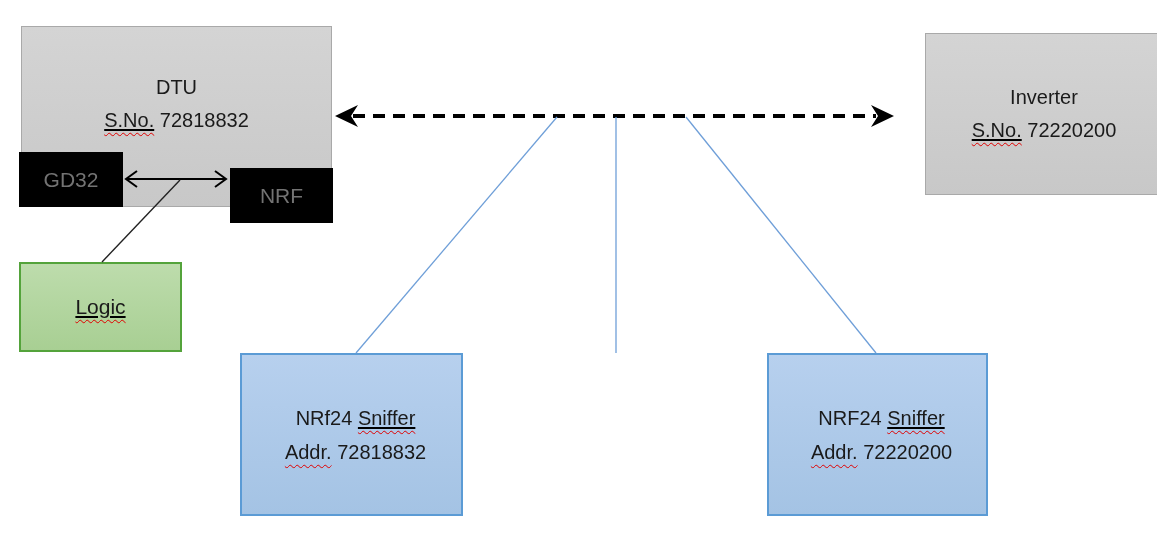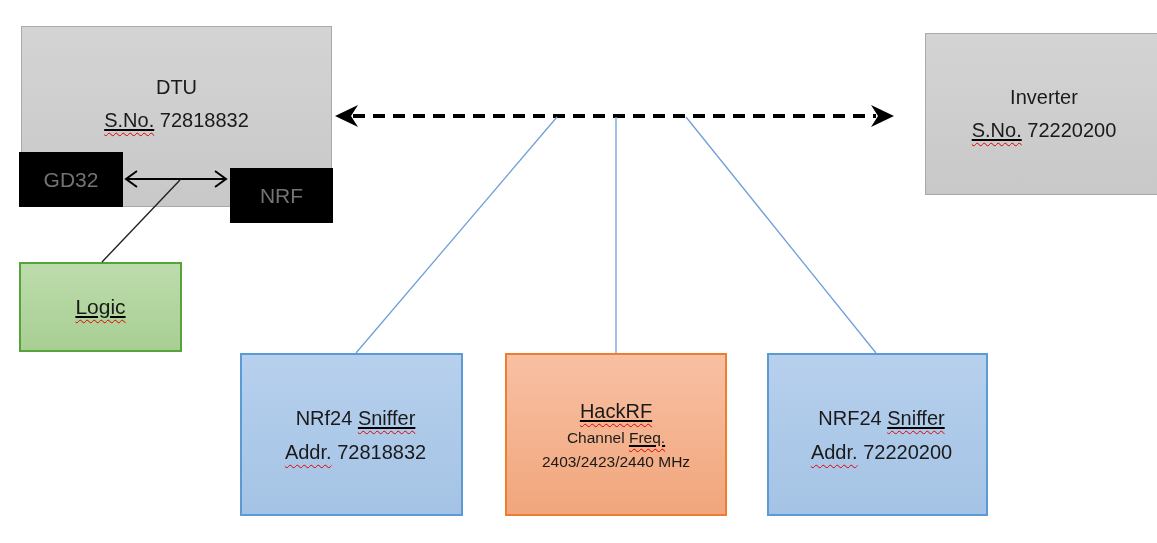--- a/index.html
+++ b/index.html
@@ -69,27 +69,20 @@
     </div>
   </div>
 
   <div class="box blue sniffer1-box">
     <div class="sniff-text">
       <div><span>NRf24</span> <span class="u"><span class="w">Sniffer</span></span></div>
       <div><span class="w">Addr.</span> <span>72818832</span></div>
     </div>
   </div>
 
-  <div class="box orange hackrf-box">
-    <div>
-      <div class="hack-title"><span class="u"><span class="w">HackRF</span></span></div>
-      <div class="hack-sub"><span>Channel</span> <span class="u"><span class="w">Freq.</span></span></div>
-      <div class="hack-sub">2403/2423/2440 MHz</div>
-    </div>
-  </div>
 
   <div class="box blue sniffer2-box">
     <div class="sniff-text">
       <div><span>NRF24</span> <span class="u"><span class="w">Sniffer</span></span></div>
       <div><span class="w">Addr.</span> <span>72220200</span></div>
     </div>
   </div>
 
   <svg class="overlay" width="1157" height="543" viewBox="0 0 1157 543">
 

